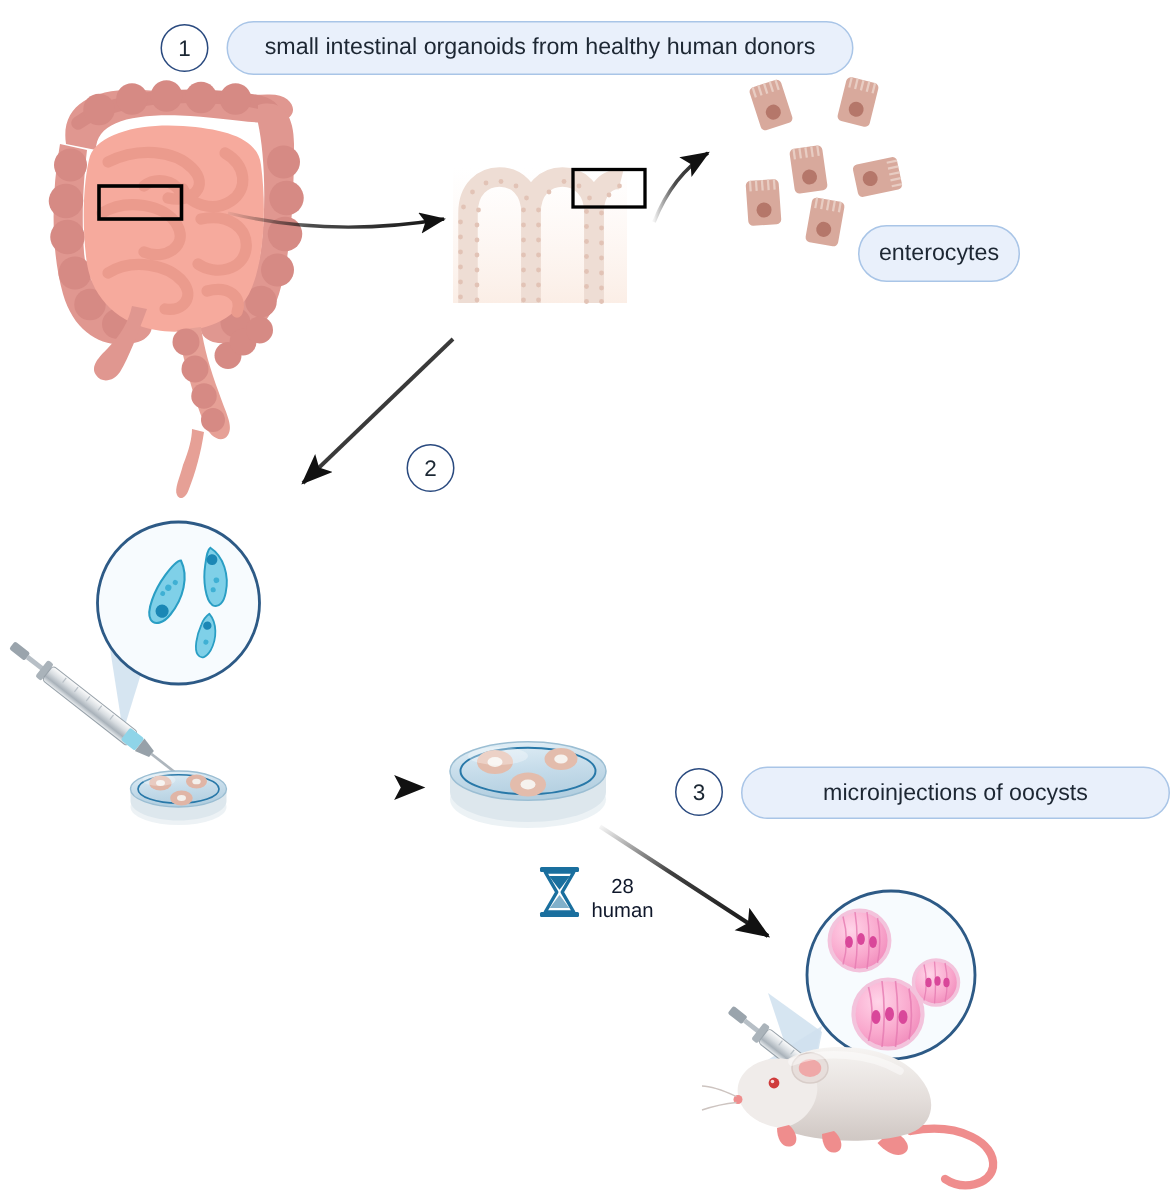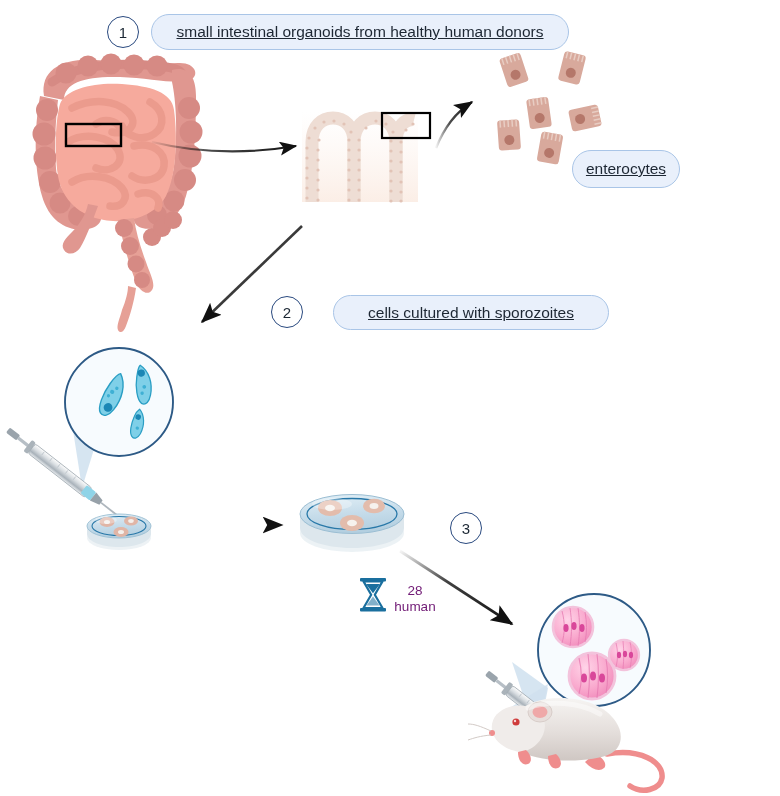--- a/index.html
+++ b/index.html
@@ -16,24 +16,24 @@
     border:1.6px solid #2a4a7f;background:#ffffff;
     display:flex;align-items:center;justify-content:center;
     font-size:15px;color:#1b2733;line-height:1;
   }
 
   
   .pill{
     position:absolute;box-sizing:border-box;
     background:#e9f0fb;border:1.4px solid #a9c5e7;border-radius:999px;
     display:flex;align-items:center;justify-content:center;
-    font-size:15.5px;color:#1d2733;padding:0 16px;white-space:nowrap;text-decoration:underline;
+    font-size:15.5px;color:#1d2733;padding:0 16px;white-space:nowrap;
   }
 
-  .plain-text{position:absolute;font-size:13.5px;color:#701a75;line-height:1.18;text-align:center;}
+  .plain-text{position:absolute;font-size:13.5px;color:#0f172a;line-height:1.18;text-align:center;}
 
   svg{display:block;overflow:visible;}
   .svg-layer{position:absolute;left:0;top:0;width:780px;height:796px;pointer-events:none;}
 </style>
 </head>
 <body>
 
 <div class="stage">
 
   <svg class="svg-layer" viewBox="0 0 780 796">
@@ -468,22 +468,22 @@
       <path d="M528,708 C548,700 580,702 600,714" fill="none" stroke="#ffffff" stroke-width="5" opacity="0.45" stroke-linecap="round"></path>
     </g>
   </svg>
 
   <div class="step-circle" style="left:107px;top:16px;">1</div>
   <div class="pill" style="left:151px;top:14px;width:418px;height:36px;">small intestinal organoids from healthy human donors</div>
 
   <div class="pill" style="left:572px;top:150px;width:108px;height:38px;">enterocytes</div>
 
   <div class="step-circle" style="left:271px;top:296px;">2</div>
-  <div class="pill" style="left:333px;top:295px;width:276px;height:35px;">cells cultured with sporozoites</div>
 
   <div class="step-circle" style="left:450px;top:512px;">3</div>
+  <div class="pill" style="left:494px;top:511px;width:286px;height:35px;">microinjections of oocysts</div>
 
   <div class="plain-text" style="left:392px;top:583px;width:46px;">
     <div>28</div>
     <div>human</div>
   </div>
 
 </div>
 
 </body></html>

